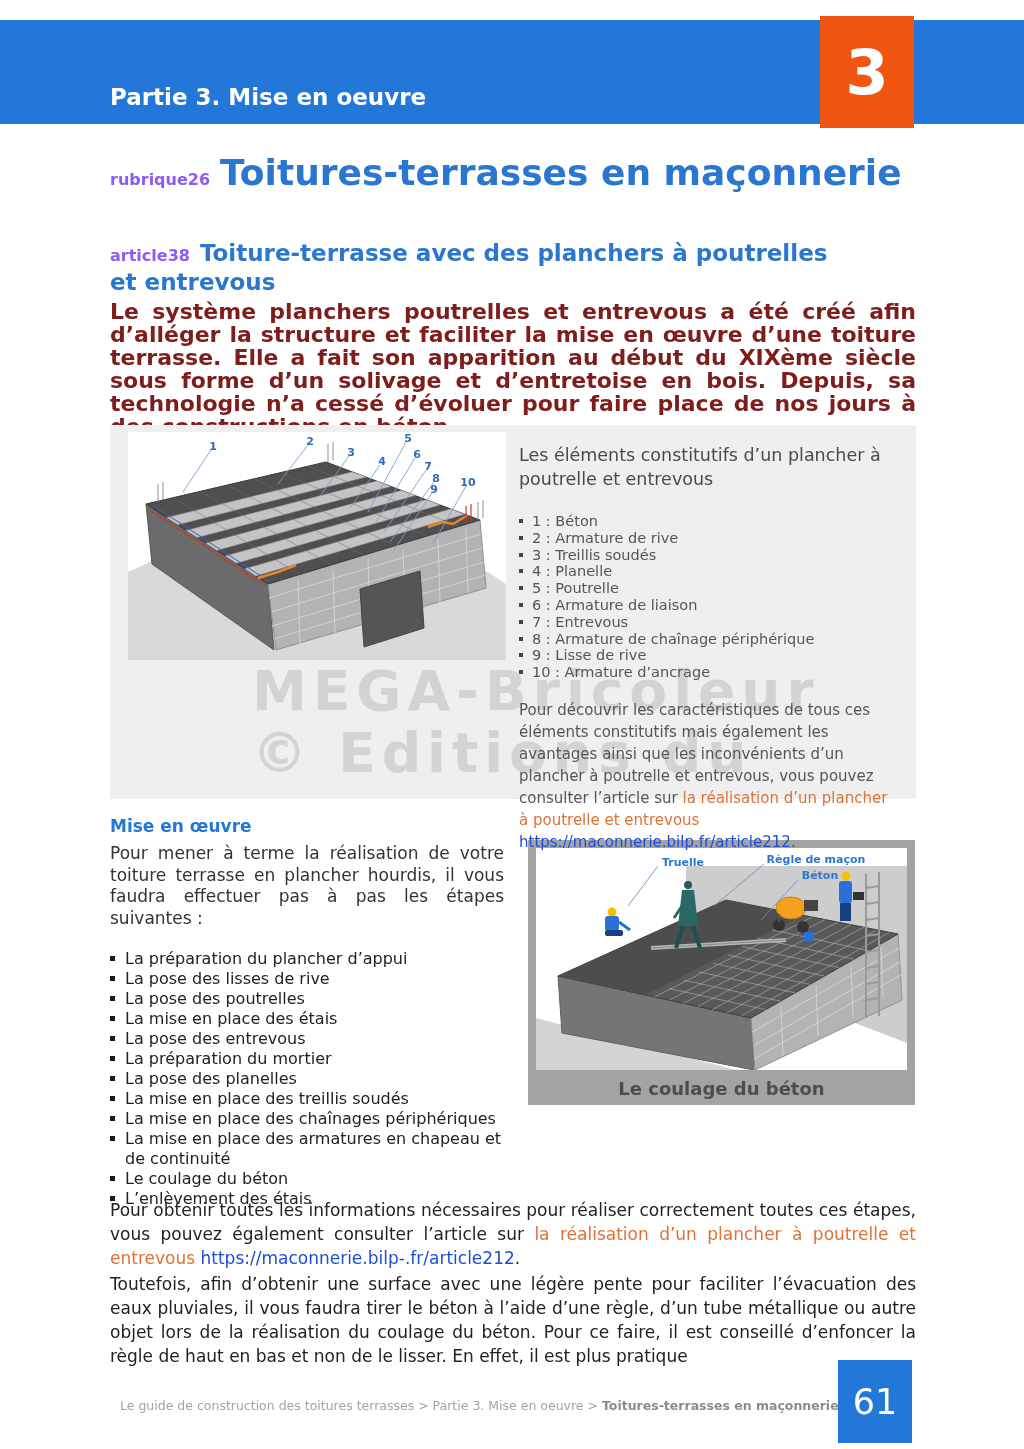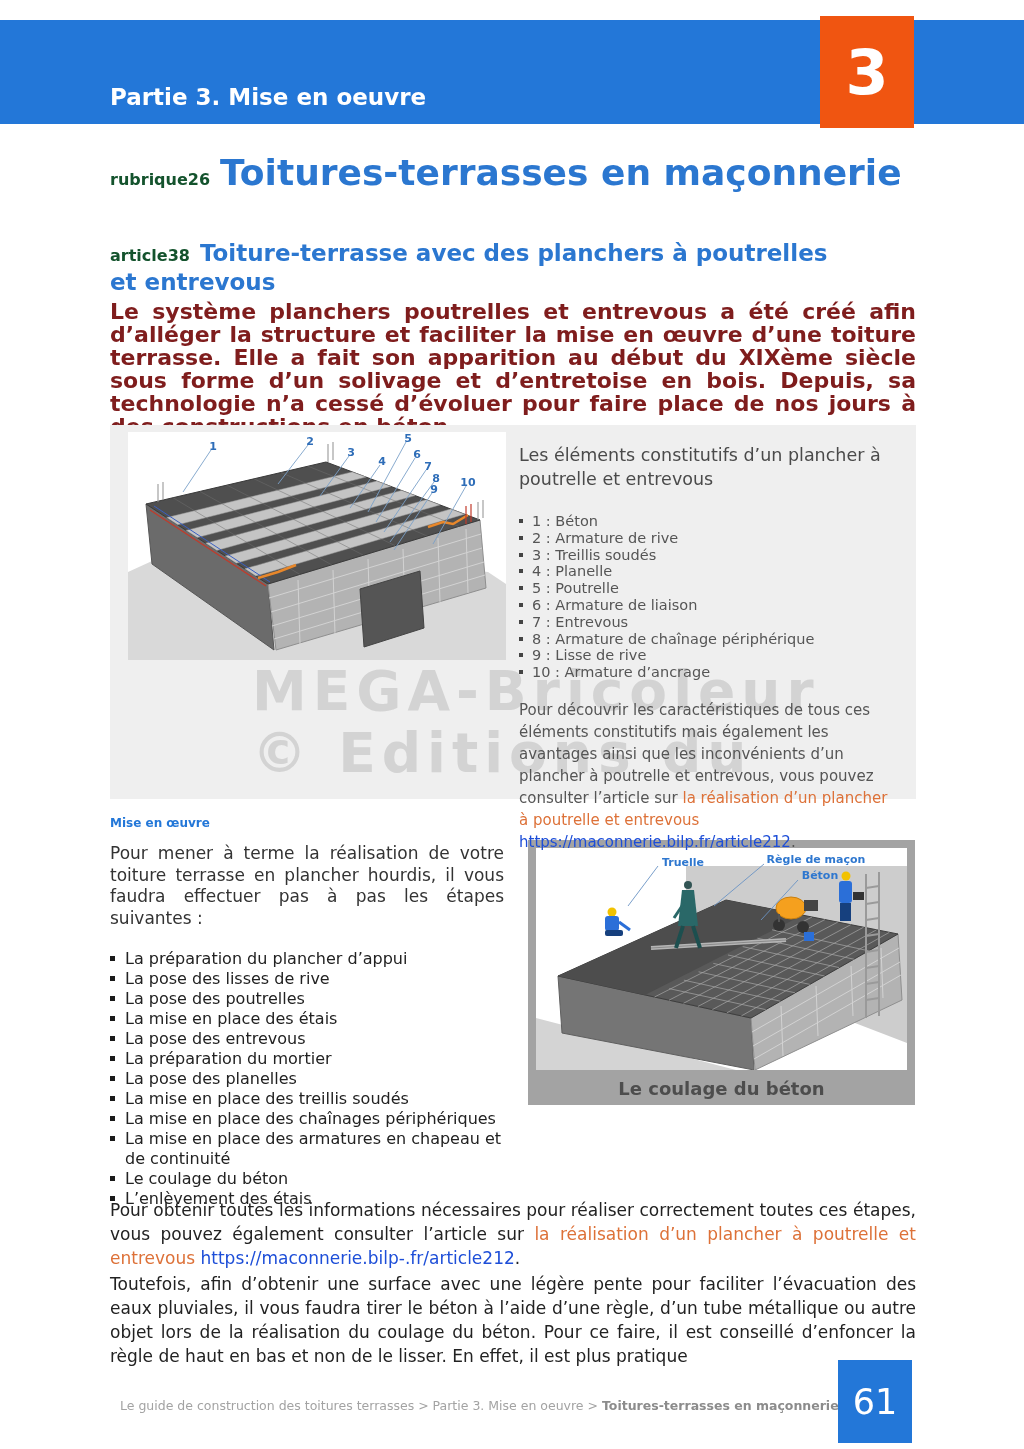--- a/index.html
+++ b/index.html
@@ -8,21 +8,21 @@
   .page { position:relative; width:1024px; height:1449px; background:#fff; overflow:hidden; margin:12px auto; }
 
   
   .topbar { position:absolute; left:0; top:8px; width:1024px; height:104px; background:#2377d8; }
   .topbar-title { position:absolute; left:110px; bottom:14px; color:#fff; font-size:23px; font-weight:bold; }
   .chapter-box { position:absolute; left:820px; top:4px; width:94px; height:112px; background:#f05511;
                  display:flex; align-items:center; justify-content:center; color:#fff; font-size:62px; font-weight:bold; }
 
   
   .rubrique-row { position:absolute; left:110px; top:140px; width:820px; }
-  .tag { color:#14532d; font-weight:bold; font-size:16px; margin-right:10px; }
+  .tag { color:#8b5cf6; font-weight:bold; font-size:16px; margin-right:10px; }
   .rubrique-title { color:#2b77d0; font-weight:bold; font-size:36px; }
 
   
   .article-block { position:absolute; left:110px; top:228px; width:720px; line-height:26px; }
   .article-title { color:#2b77d0; font-weight:bold; font-size:23px;text-align:center; }
 
   
   .intro { position:absolute; left:110px; top:288px; width:806px; font-size:22px; font-weight:bold;
            color:#7f1d1d; line-height:23px; text-align:justify; }
 
@@ -37,21 +37,21 @@
                           margin-right:9px; vertical-align:3px; }
   .fig1-note { font-size:15px; color:#555; line-height:22px; }
   .link-orange { color:#dd7138; }
   .url-gray { color:#1d4ed8; }
 
   
   .watermark { position:absolute; left:252px; top:648px; z-index:1; pointer-events:none;
                font-weight:bold; font-size:55px; letter-spacing:6px; color:rgba(130,130,130,0.26); line-height:62px; }
 
   
-  .mise-heading { position:absolute; left:110px; top:804px; color:#2377d8; font-weight:bold; font-size:12px; }
+  .mise-heading { position:absolute; left:110px; top:804px; color:#2377d8; font-weight:bold; font-size:17px; }
   .left-col { position:absolute; left:110px; top:831px; width:394px; }
   .left-col-intro { font-size:17px; color:#333; line-height:21.7px; text-align:justify; margin-bottom:19px; }
   .steps { list-style:none; }
   .steps li { font-size:16px; color:#222; line-height:20px; padding-left:15px; text-indent:-15px; }
   .steps li::before { content:""; display:inline-block; width:5px; height:5px; background:#1a1a1a;
                       margin-right:10px; vertical-align:3px; }
 
   
   .figure2 { position:absolute; left:528px; top:828px; width:387px; height:265px; background:#a3a3a3; }
   .fig2-img { position:absolute; left:8px; top:8px; width:371px; height:222px; background:#fff; }

